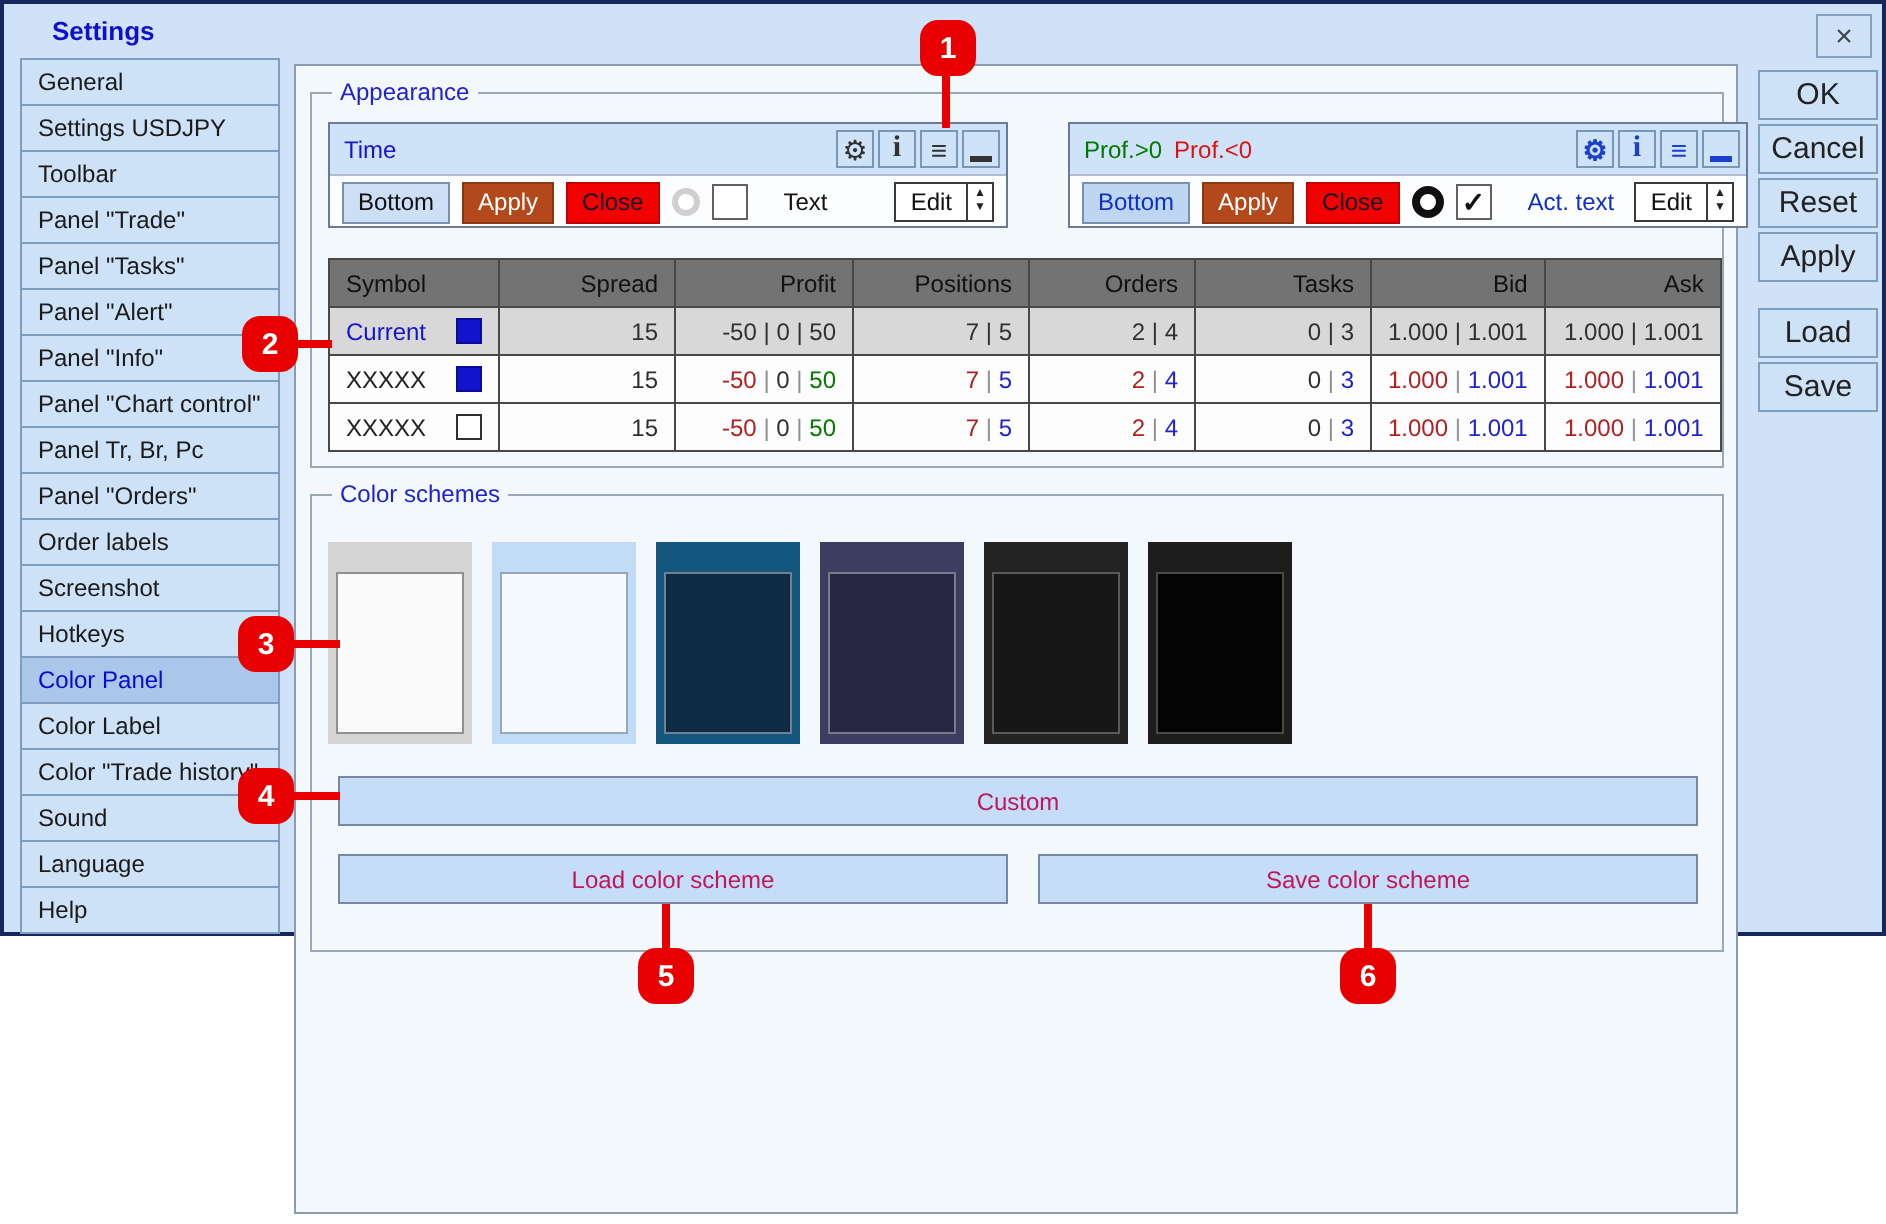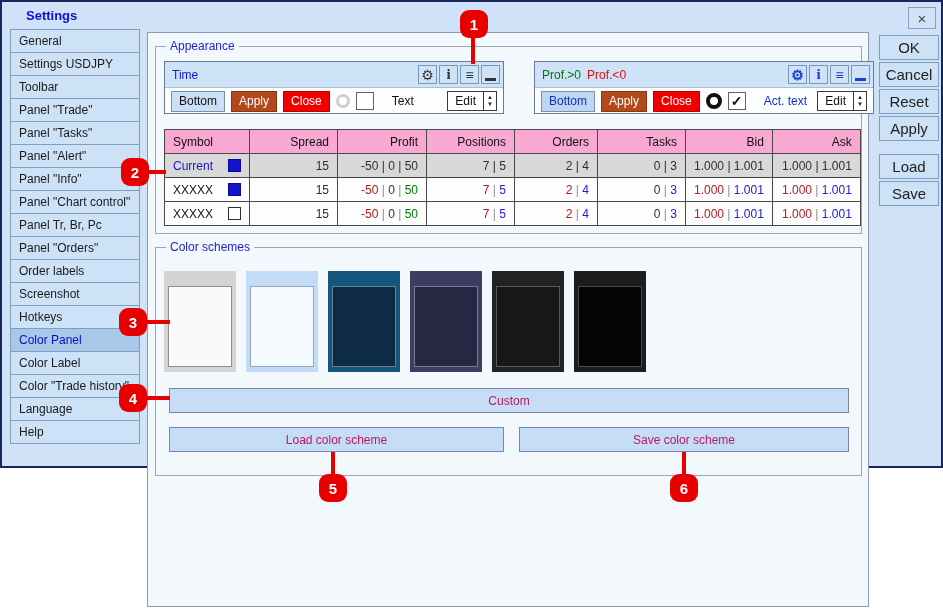--- a/index.html
+++ b/index.html
@@ -69,21 +69,21 @@
   .icon-info { font-family: "Liberation Serif", serif; font-weight: bold; font-size: 15px; }
   .minibar { width: 11px; height: 3px; background: currentColor; margin-top: 10px; }
   .mp-row { height: 26px; display: flex; align-items: center; gap: 6px; padding: 0 6px; }
   .mp-btn {
     height: 21px; padding: 0 7px; font-size: 12px;
     border: 1px solid #7a90ad; background: #ccdff5; color: #111;
     font-family: "Liberation Sans", sans-serif;
   }
   .mp-btn.blue-text { color: #1030c0; background: #bed6f0; }
   .mp-btn.apply { background: #b3491b; border-color: #8a3812; color: #fff; }
-  .mp-btn.closebtn { background: #f20000; border-color: #c00000; color: #ffffff; }
+  .mp-btn.closebtn { background: #f20000; border-color: #c00000; color: #0f172a; }
   .radio { width: 14px; height: 14px; border-radius: 50%; background: #fff; }
   .radio.gray { border: 3px solid #cfcfcf; }
   .radio.black { width: 16px; height: 16px; border: 4px solid #101010; }
   .mp-check {
     width: 18px; height: 18px; background: #fff; border: 1px solid #606060;
     display: flex; align-items: center; justify-content: center;
     font-size: 14px; font-weight: bold; color: #111;
   }
   .mp-label { font-size: 12px; color: #111; margin-left: 12px; }
   .mp-label.blue-text { color: #1030c0; }
@@ -101,21 +101,21 @@
   
   .sym-table {
     position: absolute; left: 8px; top: 82px;
     border-collapse: collapse; table-layout: fixed;
     font-size: 12px; background: #fdfdfd;
   }
   .sym-table th, .sym-table td {
     border: 1px solid #484848; height: 24px; padding: 0 8px;
     white-space: nowrap; overflow: hidden;
   }
-  .sym-table th { font-weight: normal; color: #111; text-align: right; background: #f9a8d4; }
+  .sym-table th { font-weight: normal; color: #111; text-align: right; background: #737373; }
   .sym-table th:first-child { text-align: left; }
   .sym-table td { text-align: right; }
   .sym-table tr.gray td { background: #d8d8d8; }
   .sym-cell { display: flex; align-items: center; justify-content: space-between; }
   .sym-box { width: 13px; height: 13px; border: 1px solid #0a0a99; }
   .sym-box.filled { background: #1313cc; }
   .sym-box.empty { background: #ffffff; border-color: #303030; }
 
   
   .swatch-row { position: absolute; left: 8px; top: 23px; display: flex; gap: 10px; }
@@ -182,20 +182,21 @@
       <div class="side-item">Panel "Info"</div>
       <div class="side-item">Panel "Chart control"</div>
       <div class="side-item">Panel Tr, Br, Pc</div>
       <div class="side-item">Panel "Orders"</div>
       <div class="side-item">Order labels</div>
       <div class="side-item">Screenshot</div>
       <div class="side-item">Hotkeys</div>
       <div class="side-item selected">Color Panel</div>
       <div class="side-item">Color Label</div>
       <div class="side-item">Color "Trade history"</div>
+      <div class="side-item">Sound</div>
       <div class="side-item">Language</div>
       <div class="side-item">Help</div>
     </div>
 
   <div class="main">
 
     <div class="fieldset fs-appearance">
       <span class="legend">Appearance</span>
 
       <div class="mini-panel mp-time">

